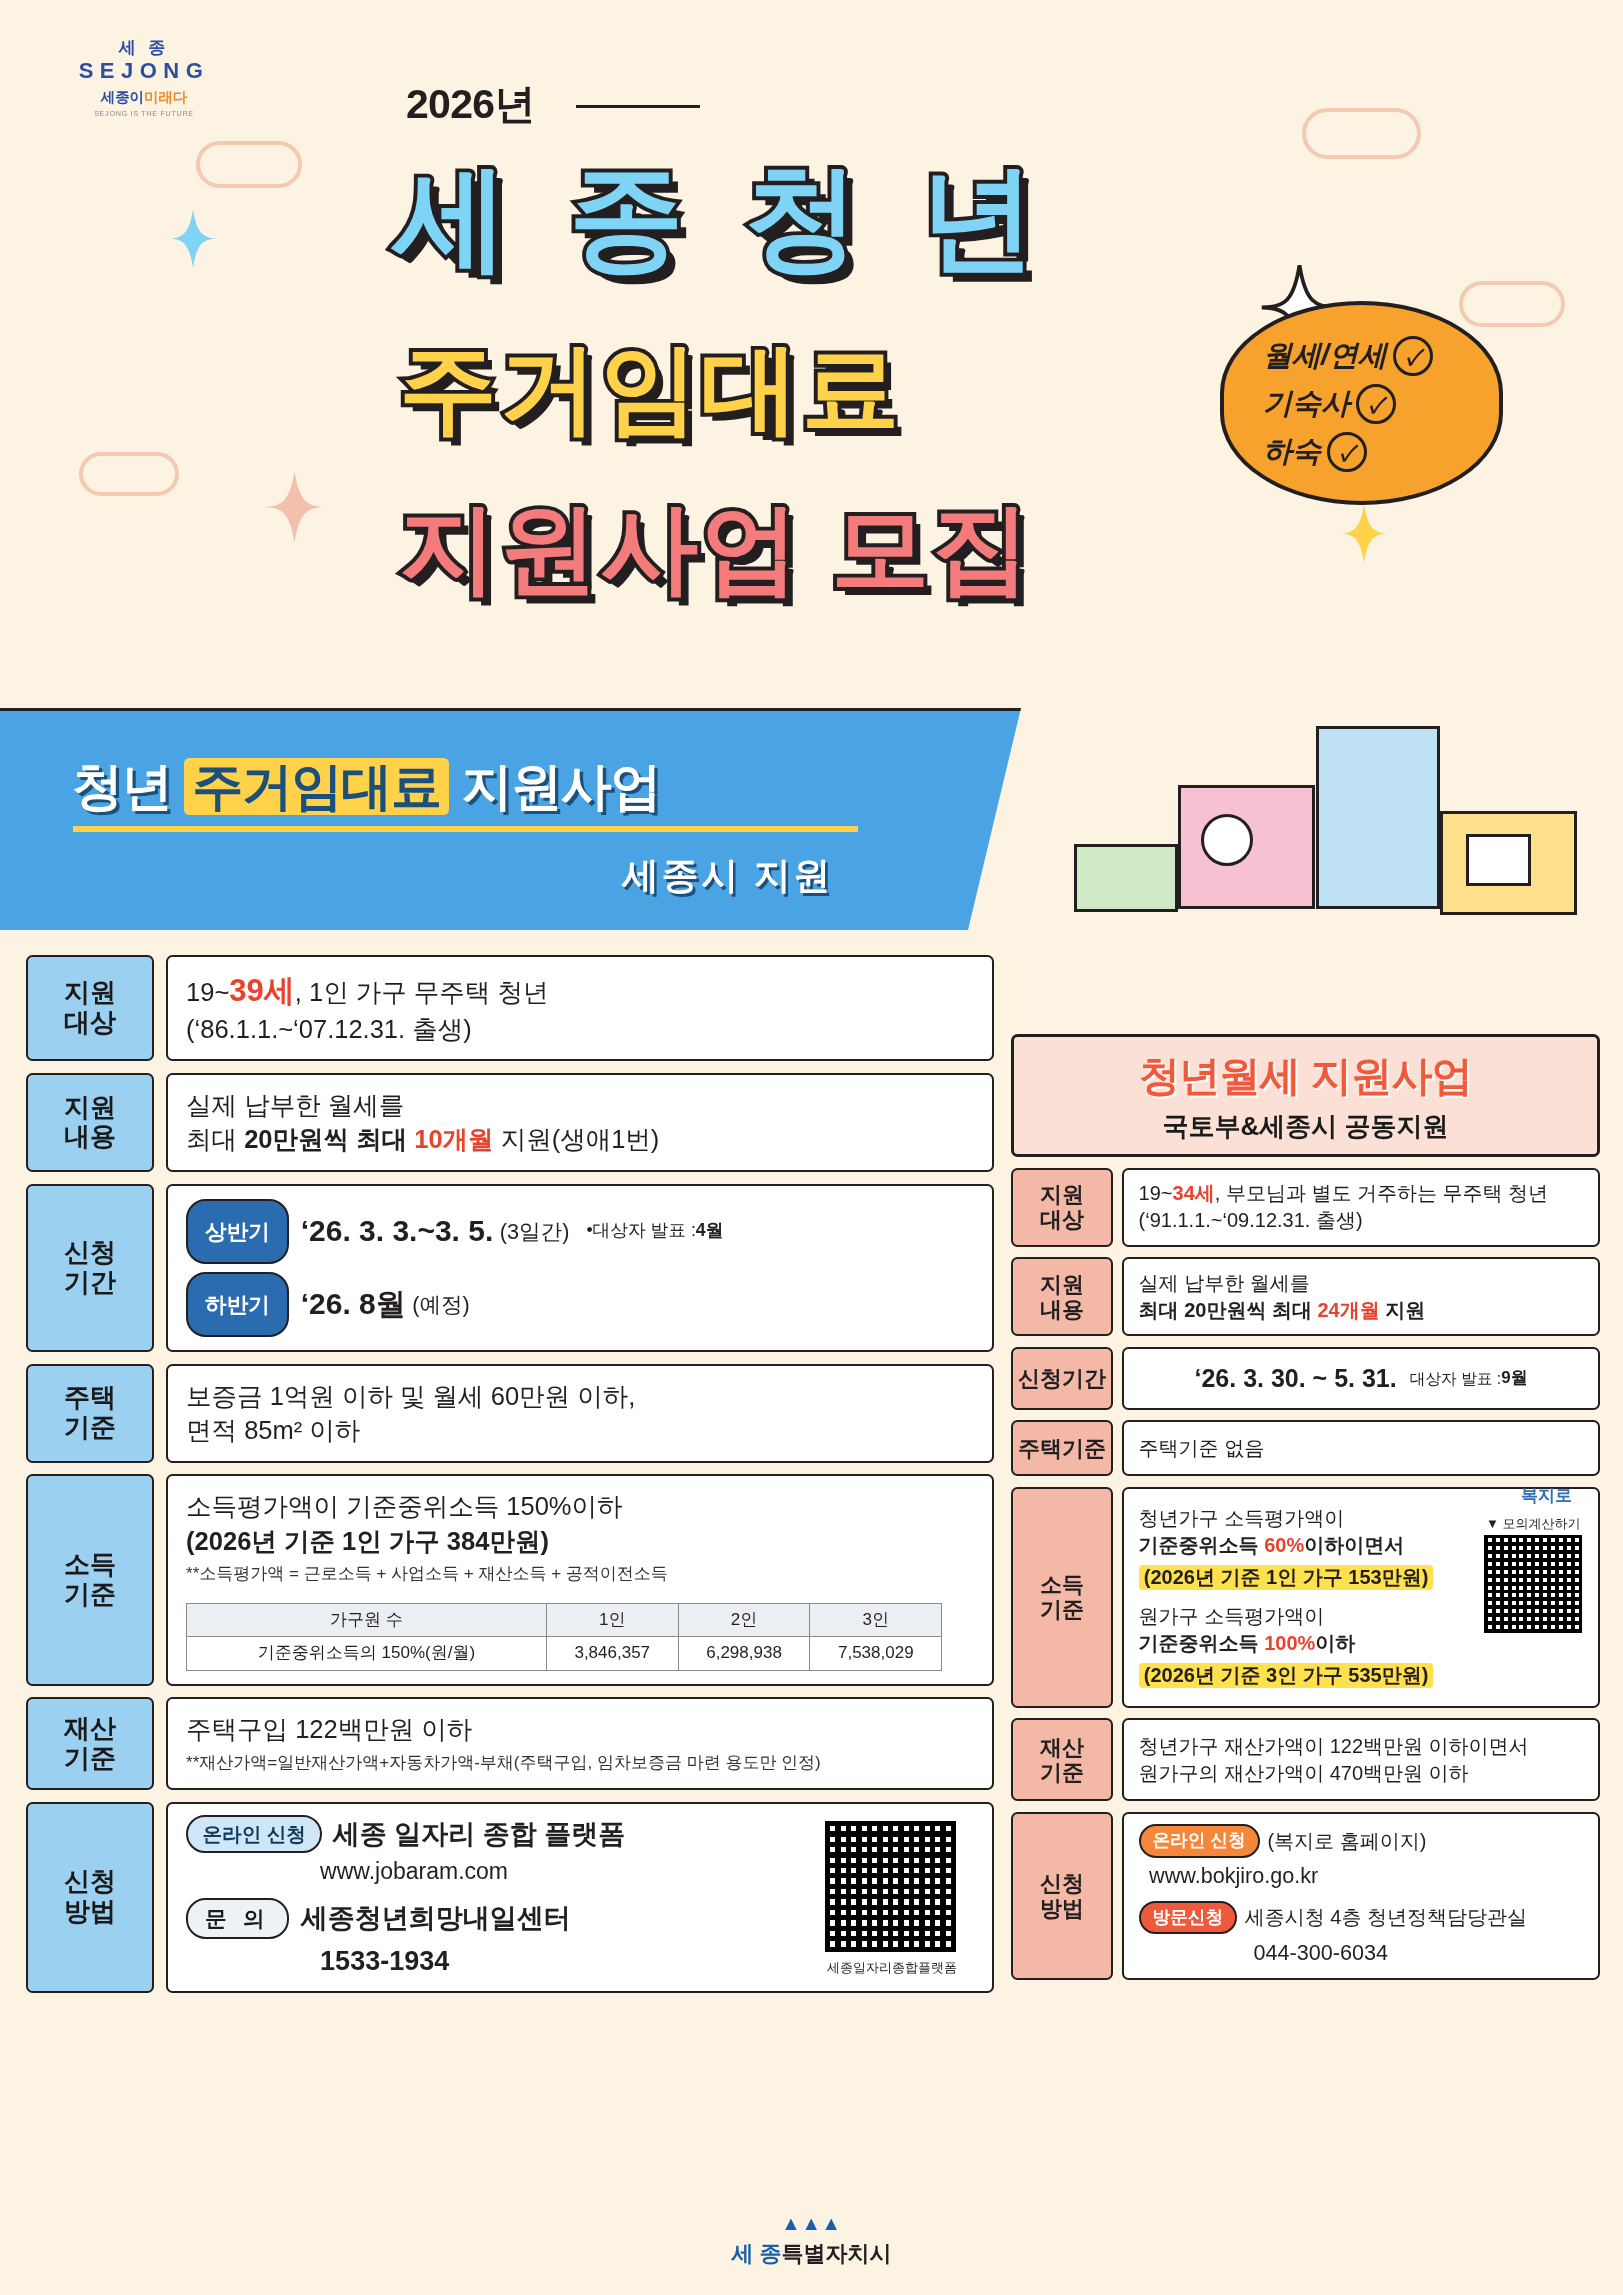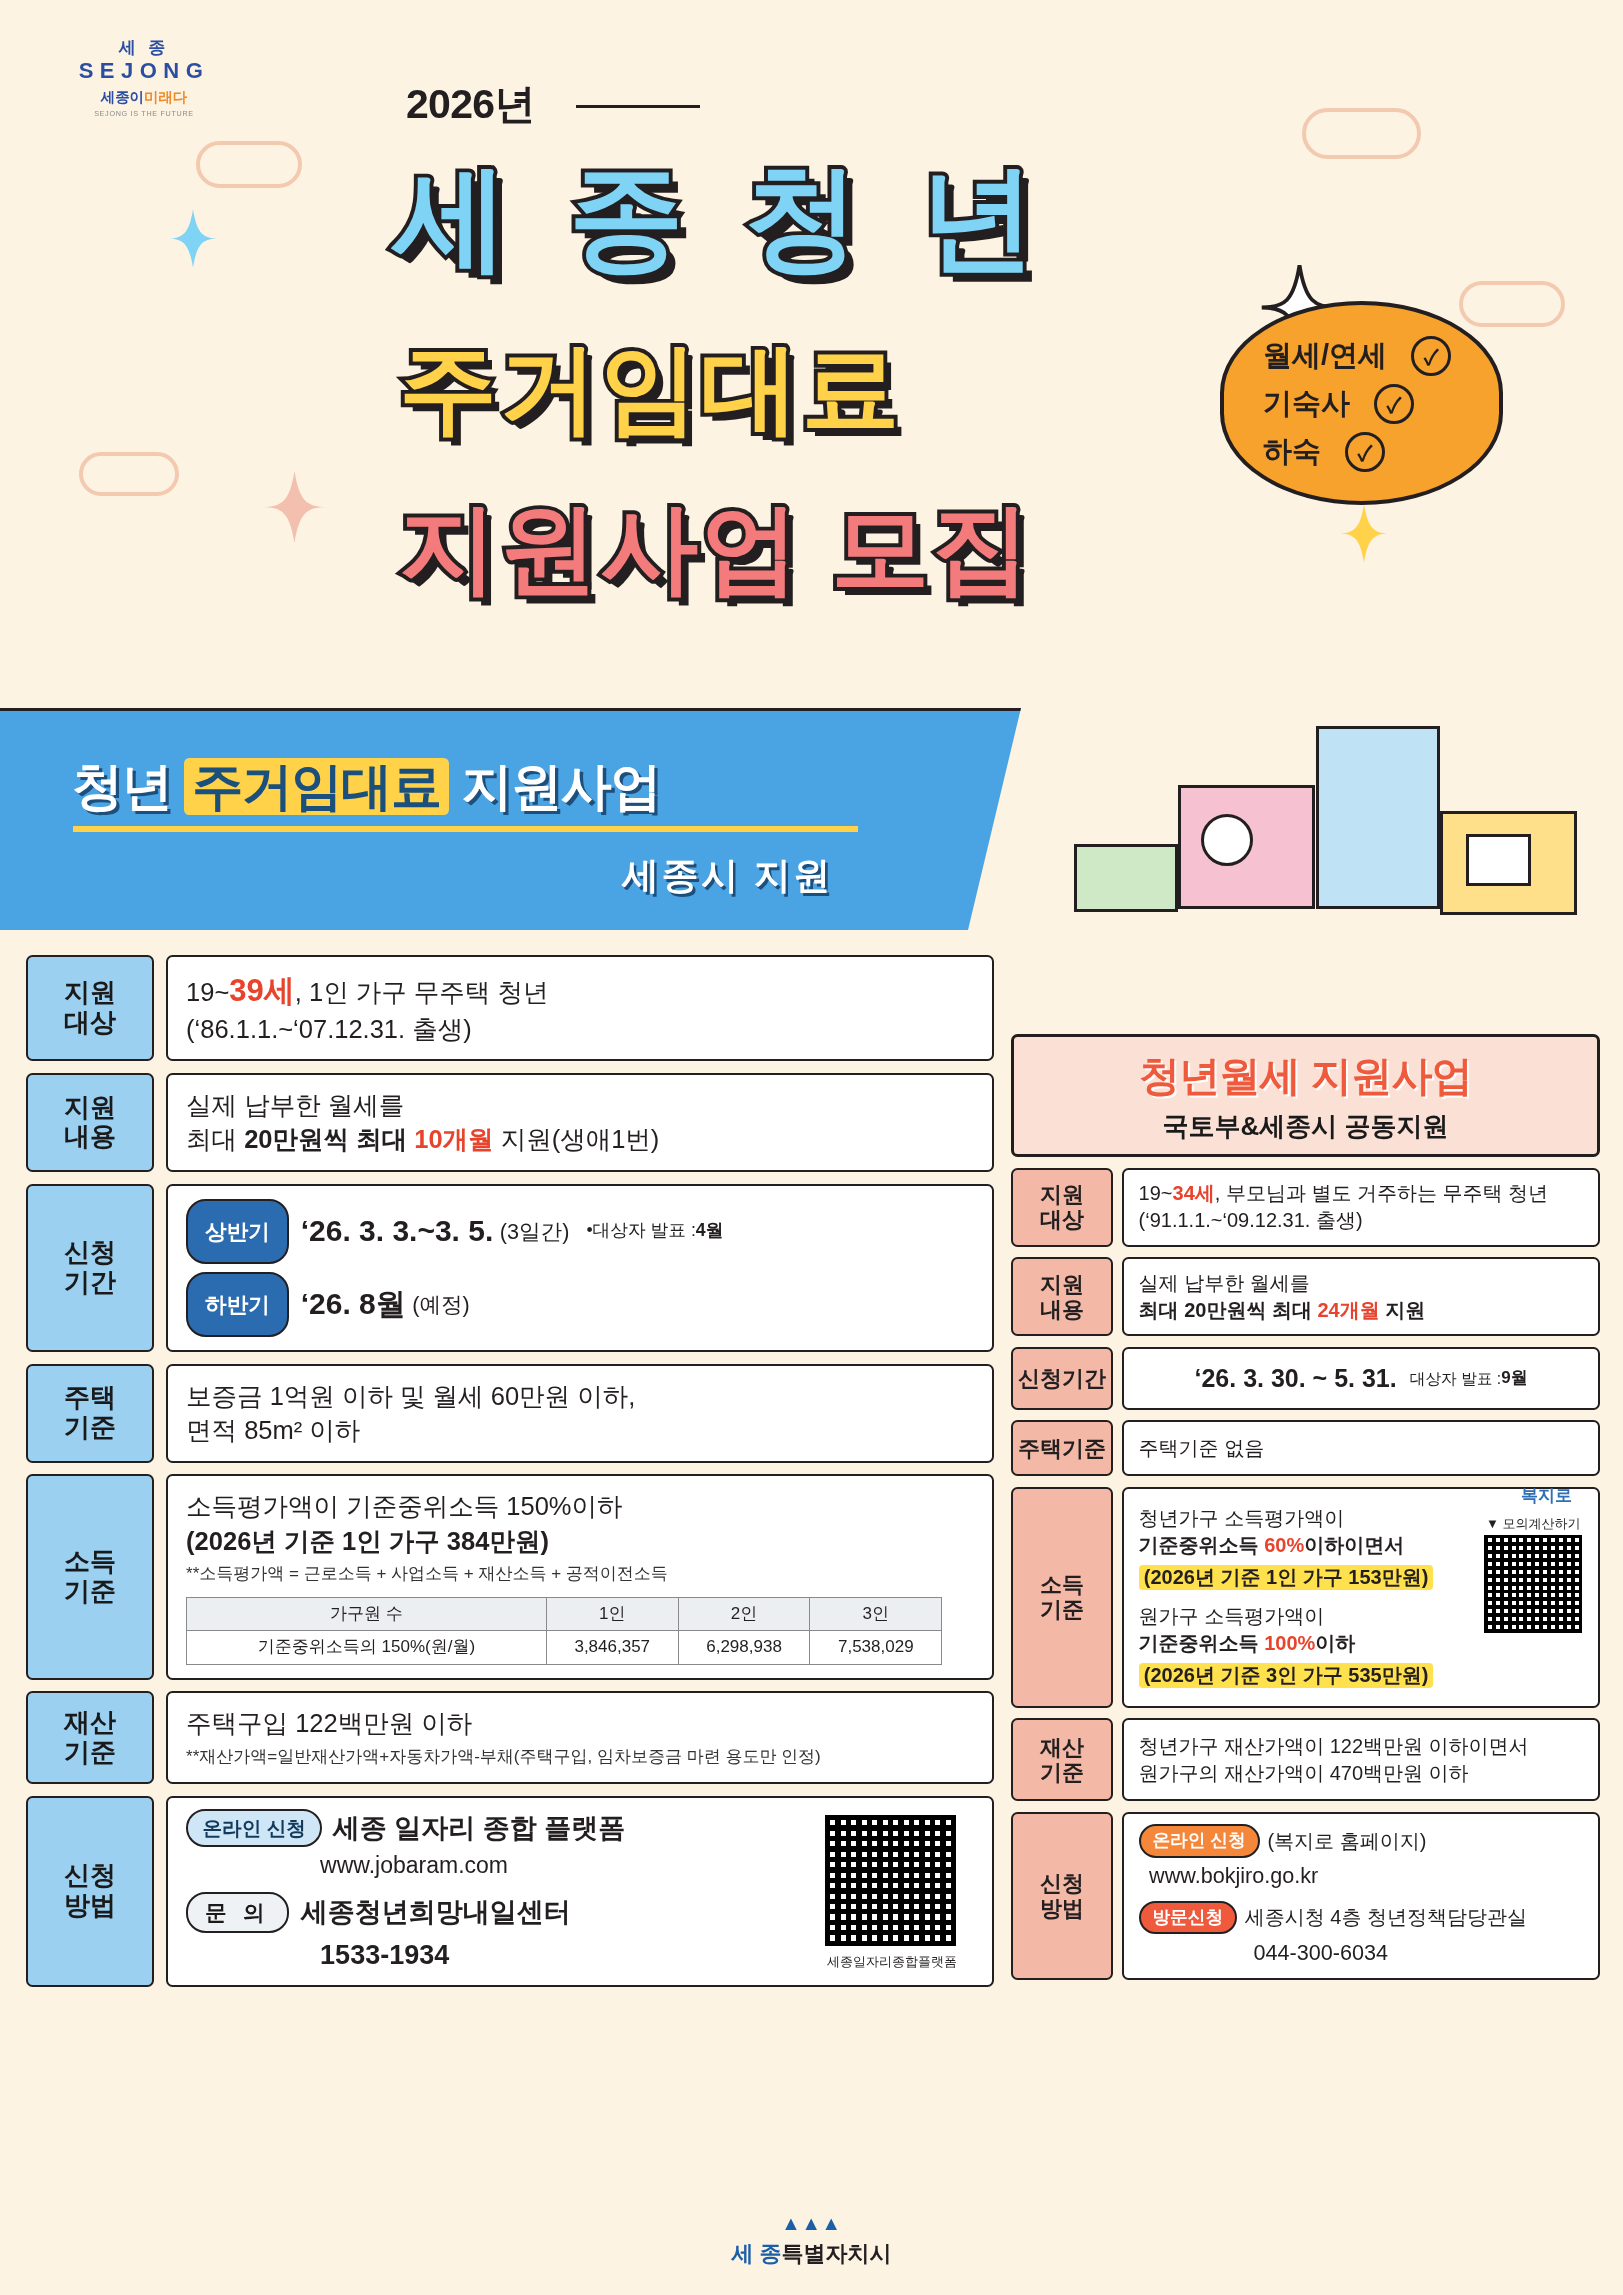--- a/index.html
+++ b/index.html
@@ -36,21 +36,21 @@
   .title2{position:absolute;left:399px;top:324px;font-size:98px;font-weight:bold;letter-spacing:2.6px;
     color:#ffd24a;-webkit-text-stroke:7.9px #231f20;paint-order:stroke fill;
     text-shadow:7.9px 7.9px 0 #231f20;}
   .title3{position:absolute;left:399px;top:484px;font-size:98px;font-weight:bold;letter-spacing:2.6px;
     color:#f47b7b;-webkit-text-stroke:7.9px #231f20;paint-order:stroke fill;
     text-shadow:7.9px 7.9px 0 #231f20;}
 
   
   .bubble{position:absolute;left:1220px;top:301px;width:275px;height:196px;background:#f6a22c;
     border:4.6px solid #231f20;border-radius:50%/45%;}
-  .bubble .row{display:flex;align-items:center;gap:24px;margin:0 0 7.9px 39px;}
+  .bubble .row{display:flex;align-items:center;gap:6px;margin:0 0 7.9px 39px;font-style:italic;}
   .bubble .label{font-size:29px;font-weight:bold;color:#231f20;}
   .bubble .check{width:34px;height:34px;border:3.9px solid #231f20;border-radius:50%;
     display:flex;align-items:center;justify-content:center;font-size:21px;font-weight:bold;color:#231f20;}
   .bubble-inner{padding-top:31px;}
 
   
   .left-banner{position:absolute;left:0;top:708px;width:1021px;height:222px;background:#4aa3e3;
     border:3.9px solid #231f20;border-left:none;
     clip-path:polygon(0 0,1021px 0,968px 222px,0 222px);}
   .banner-t1{position:absolute;left:72px;top:753px;font-size:51px;font-weight:bold;color:#fff;
@@ -73,21 +73,21 @@
   .red{color:#e8432d;font-weight:bold;}
   .sm{font-size:17.7px;}
   .pill{display:inline-block;background:#2b6cb0;color:#fff;font-weight:bold;border-radius:19.6px;
     padding:16px 17px;font-size:21.6px;border:2px solid #231f20;margin-right:11.8px;}
   .pill-grey{display:inline-block;background:#eef2f5;color:#1a1a1a;font-weight:bold;border-radius:19.6px;
     padding:3.9px 17px;font-size:21.6px;border:2px solid #231f20;margin-right:11.8px;letter-spacing:5.2px;}
   .pill-blue-lt{display:inline-block;background:#cfe6f7;color:#123a5c;font-weight:bold;border-radius:19.6px;
     padding:3.3px 14.4px;font-size:19.6px;border:2px solid #231f20;margin-right:10.5px;}
   .note{font-size:17px;color:#333;margin-top:5.2px;}
 
-  table.income{border-collapse:collapse;margin-top:11px;width:96%;}
+  table.income{border-collapse:collapse;margin-top:17px;width:96%;}
   table.income th,table.income td{border:1.3px solid #8a8a8a;font-size:17px;padding:4.6px 2.6px;text-align:center;}
   table.income th{background:#eceff1;font-weight:normal;}
 
   .apply-row .lval{padding:11.8px 18.3px;}
   .apply-line{display:flex;align-items:center;margin-bottom:3.9px;}
   .apply-text{font-size:27px;font-weight:bold;}
   .apply-sub{font-size:23px;}
   .qr-box{position:absolute;right:29.4px;top:14.4px;width:141px;text-align:center;}
   .qr{width:131px;height:131px;background:
       repeating-linear-gradient(90deg,#000 0 5.2px,#fff 5.2px 10.5px),

